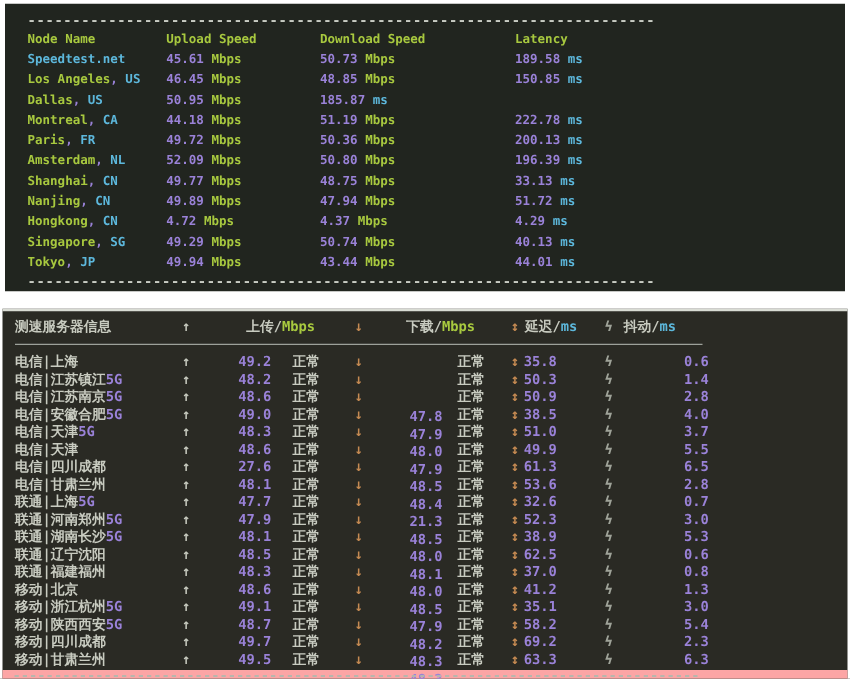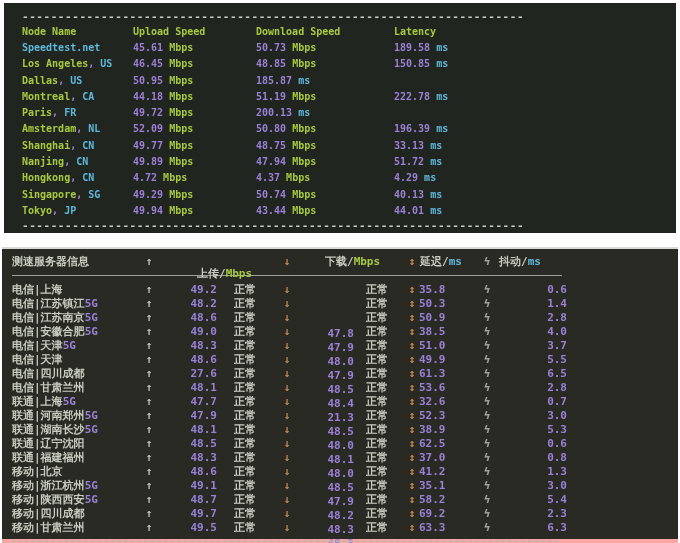--- a/index.html
+++ b/index.html
@@ -24,54 +24,54 @@
     line-height: 13px;
     font-size: 11px;
     color: #c8ccc3;
     letter-spacing: 0.05em;
     overflow: hidden;
   }
   .t-row { display: flex; line-height: 16.3px; height: 16.3px; font-size: 10px; }
   .t-header { line-height: 17px; height: 17px; color: #a8c93f; }
   .t-name { width: 129px; padding-left: 18px; overflow: visible; white-space: nowrap; }
   .t-up   { width: 123px; }
-  .t-down { width: 138px; }
+  .t-down { width: 156px; }
   .t-lat  { flex: 1; }
   .c-green  { color: #a8c93f; }
   .c-cyan   { color: #5db8dc; }
   .c-purple { color: #9a82d8; }
   .c-gray   { color: #c8cbc0; }
   
   .cn-block {
     margin: 14px 2px 0 2px;
     height: 296px;
     background: #2a2a24;
     border-top: 2px solid #d9dcd4;
-    border-bottom: 4px solid #fca5a5;
+    border-bottom: 7px solid #fca5a5;
     padding-top: 5px;
     white-space: nowrap;
     color: #c8cbc0;
   }
   .c-row { display: flex; line-height: 14px; height: 14px; font-size: 11px; }
   .c-header { line-height: 16px; height: 16px; }
   .c-name { width: 137px; padding-left: 10px; }
   .c-icon { text-align: center; }
   .i-w20 { width: 20px; }
   .i-w14 { width: 14px; }
   .i-up      { color: #c7cabf; }
   .i-down    { color: #c58a52; }
   .i-updown  { color: #c58a52; }
   .i-bolt    { color: #9fa399; }
   .c-upval   { width: 58px; text-align: right; }
   .c-status1 { width: 60px; padding-left: 17px; }
   .c-downval { width: 57px; text-align: right; margin-top: 44px; }
   .c-status2 { width: 51px; padding-left: 12px; }
   .c-latval  { width: 58px; }
   .c-jitval  { width: 70px; text-align: right; }
-  .c-upgroup  { width: 118px; padding-left: 38px; margin-top: 12px; }
+  .c-upgroup  { width: 118px; padding-left: 38px; }
   .c-downgroup{ width: 108px; padding-left: 28px; }
   .c-latgroup { width: 58px;  padding-left: 1px; }
   .c-jitgroup { width: 70px;  padding-left: 2px; }
   .c-rule {
     margin: 5px 0 0 10px;
     width: 550px;
     border-top: 1px solid #9da19a;
   }
   .cn-rows { margin-top: 7px; }
   .dash2 {
@@ -114,20 +114,21 @@
       </span>
       <span class="t-row">
         <span class="t-name"><span class="c-green">Montreal</span><span class="c-purple">,</span><span class="c-cyan">&nbsp;CA</span></span>
         <span class="t-up"><span class="c-purple">44.18</span><span class="c-green">&nbsp;Mbps</span></span>
         <span class="t-down"><span class="c-purple">51.19</span><span class="c-green">&nbsp;Mbps</span></span>
         <span class="t-lat"><span class="c-purple">222.78</span><span class="c-cyan">&nbsp;ms</span></span>
       </span>
       <span class="t-row">
         <span class="t-name"><span class="c-green">Paris</span><span class="c-purple">,</span><span class="c-cyan">&nbsp;FR</span></span>
         <span class="t-up"><span class="c-purple">49.72</span><span class="c-green">&nbsp;Mbps</span></span>
+        <span class="t-down"><span class="c-purple">50.36</span><span class="c-green">&nbsp;Mbps</span></span>
         <span class="t-lat"><span class="c-purple">200.13</span><span class="c-cyan">&nbsp;ms</span></span>
       </span>
       <span class="t-row">
         <span class="t-name"><span class="c-green">Amsterdam</span><span class="c-purple">,</span><span class="c-cyan">&nbsp;NL</span></span>
         <span class="t-up"><span class="c-purple">52.09</span><span class="c-green">&nbsp;Mbps</span></span>
         <span class="t-down"><span class="c-purple">50.80</span><span class="c-green">&nbsp;Mbps</span></span>
         <span class="t-lat"><span class="c-purple">196.39</span><span class="c-cyan">&nbsp;ms</span></span>
       </span>
       <span class="t-row">
         <span class="t-name"><span class="c-green">Shanghai</span><span class="c-purple">,</span><span class="c-cyan">&nbsp;CN</span></span>

